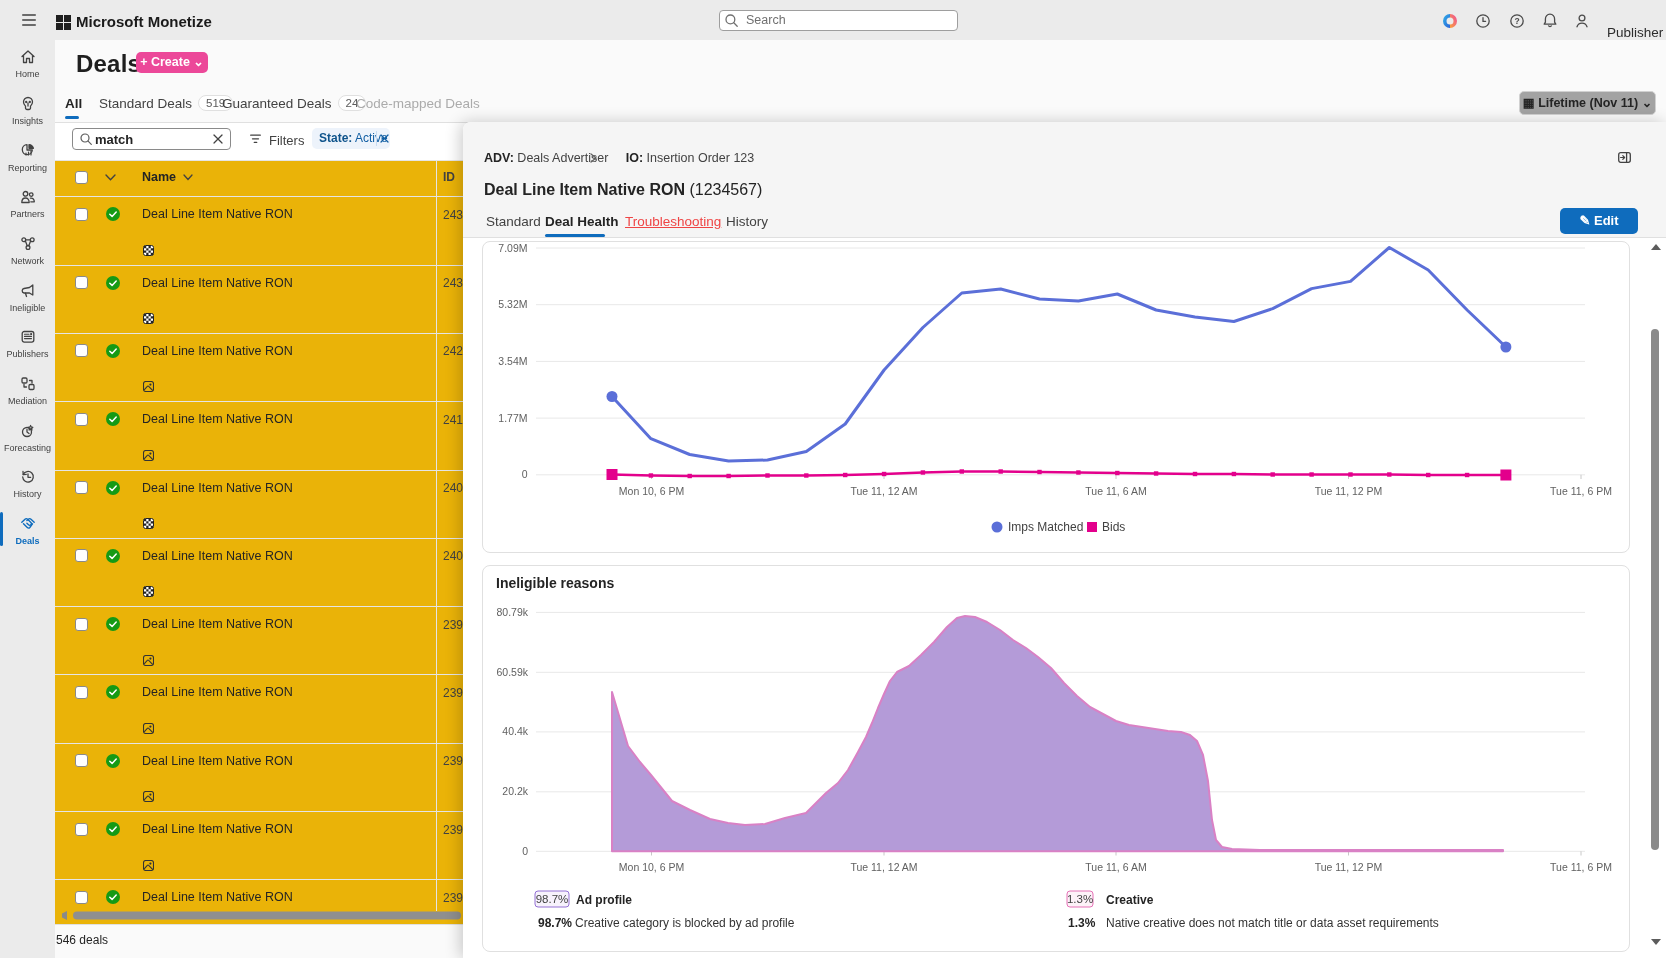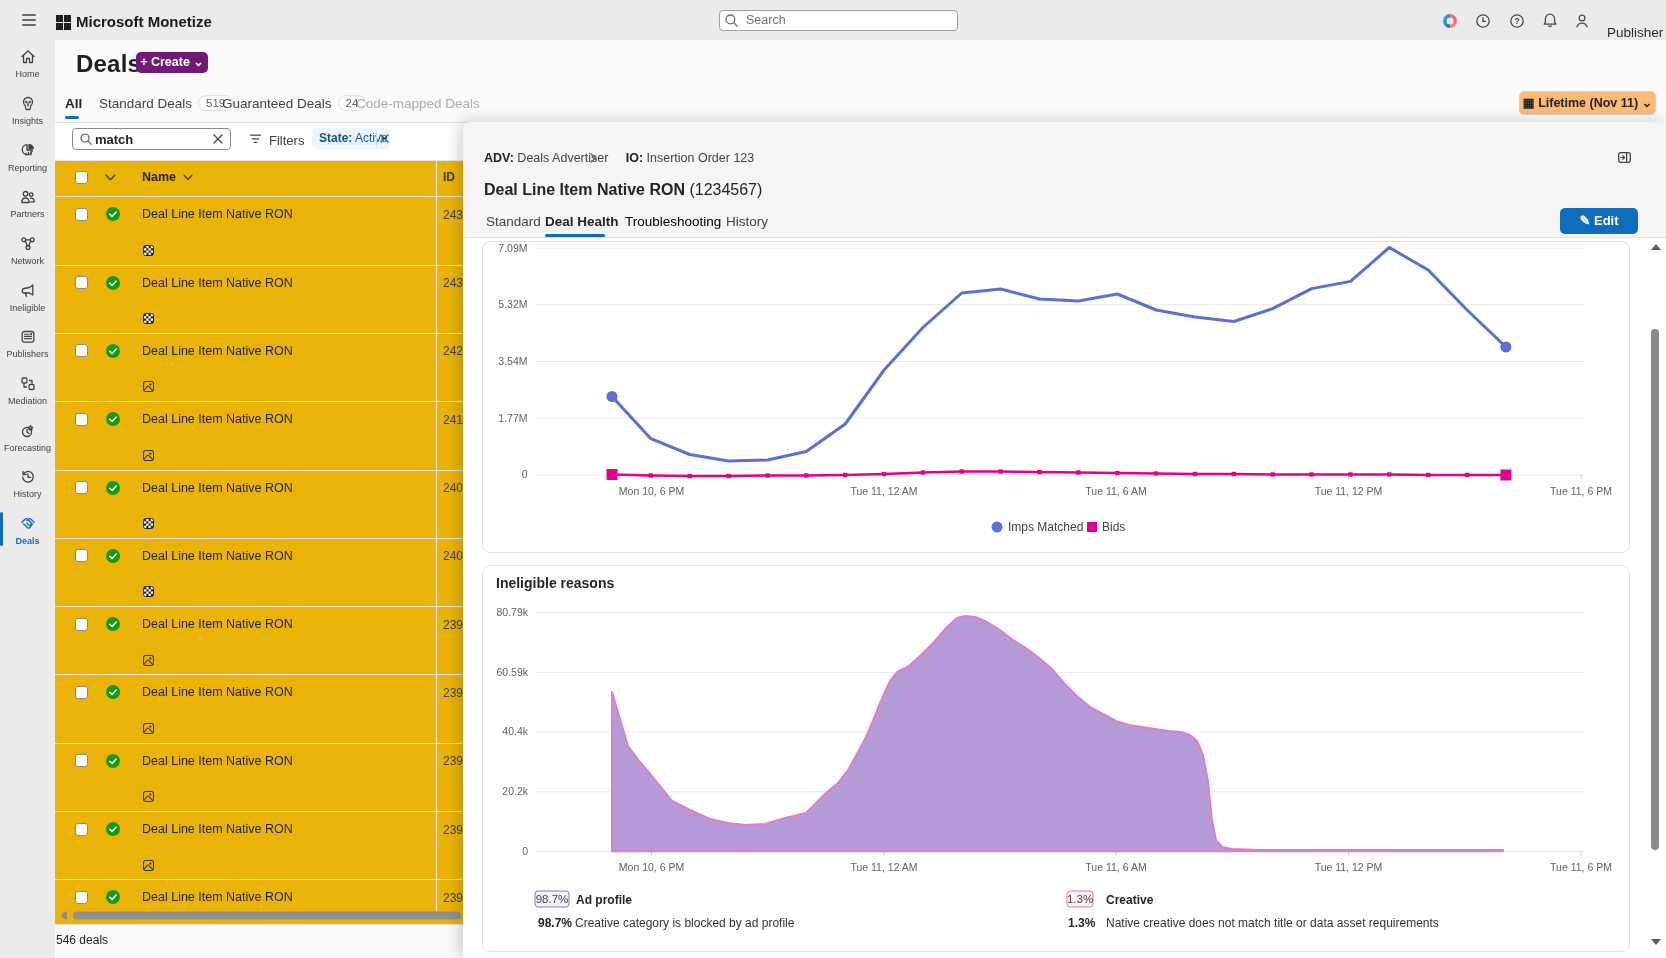--- a/index.html
+++ b/index.html
@@ -9,26 +9,26 @@
 
 #topbar { position:absolute; left:0; top:0; width:1666px; height:40px; background:#ebebeb; z-index:30; }
 #leftnav { position:absolute; left:0; top:40px; width:55px; height:918px; background:#ebebeb; z-index:30; }
 .navitem { position:absolute; width:55px; text-align:center; color:#424242; font-size:9px; }
 .navitem svg { display:block; margin:0 auto 2px auto; }
 .navsel { color:#0f6cbd; font-weight:bold; }
 #topsearch { position:absolute; left:719px; top:10px; width:239px; height:21px; background:#fff; border:1px solid #9e9e9e; border-radius:4px; color:#707070; font-size:12.5px; line-height:19px; padding-left:26px; }
 
 #pagearea { position:absolute; left:55px; top:40px; width:1611px; height:918px; background:#fafafa; }
 #pgtitle { position:absolute; left:76px; top:50px; font-size:24px; font-weight:bold; color:#1f1f1f; letter-spacing:0.2px; }
-#createbtn { position:absolute; left:136px; top:52px; width:72px; height:21px; background:#701a75; border-radius:5px; color:#fff; font-size:12.5px; font-weight:bold; text-align:center; line-height:21px; }
+#createbtn { position:absolute; left:136px; top:52px; width:72px; height:21px; background:#ec4899; border-radius:5px; color:#fff; font-size:12.5px; font-weight:bold; text-align:center; line-height:21px; }
 .tab { position:absolute; top:96px; font-size:13.5px; color:#424242; }
 .pill { display:inline-block; background:#fff; border:1px solid #e0e0e0; border-radius:10px; font-size:11.5px; color:#5c5c5c; padding:1px 7px 1px 7px; margin-left:6px; position:relative; top:-1px;}
 #tabline { position:absolute; left:55px; top:122px; width:1611px; height:1px; background:#e0e0e0; }
 #allunder { position:absolute; left:65px; top:116px; width:14px; height:3px; border-radius:2px; background:#0f6cbd; }
-#lifetime { position:absolute; left:1519px; top:91px; width:137px; height:24px; background:#fdba74; border:1px solid #d1d1d1; border-radius:5px; font-size:12.5px; color:#242424; font-weight:bold; line-height:22px; text-align:center; }
+#lifetime { position:absolute; left:1519px; top:91px; width:137px; height:24px; background:#a3a3a3; border:1px solid #d1d1d1; border-radius:5px; font-size:12.5px; color:#242424; font-weight:bold; line-height:22px; text-align:center; }
 
 #filterrow { position:absolute; left:55px; top:123px; width:1611px; height:37px; background:#fff; }
 #searchbox { position:absolute; left:72px; top:128px; width:159px; height:22px; border:1px solid #8a8a8a; border-radius:4px; background:#fff; }
 #chip { position:absolute; left:312px; top:128px; width:78px; height:21px; background:#edf3fb; border-radius:5px; font-size:12px; line-height:21px; }
 
 #tablewrap { position:absolute; left:55px; top:160px; width:412px; height:764px; background:#eab308; }
 .hline { position:absolute; left:0; height:1px; background:#e5e5e5; width:412px; }
 .row-name { position:absolute; left:87px; font-size:12.5px; color:#242424; }
 .cbx { position:absolute; left:20px; width:13px; height:13px; border:1px solid #8a8a8a; border-radius:3px; background:#fff; }
 .gck { position:absolute; left:51px; width:14px; height:14px; }
@@ -433,21 +433,21 @@
   <svg class="abs" style="left:1155px;top:30px" width="13" height="11" viewBox="0 0 13 11">
       <rect x="0.7" y="0.7" width="11.6" height="9.6" rx="2" fill="none" stroke="#424242" stroke-width="1.3"></rect>
       <line x1="8.6" y1="0.7" x2="8.6" y2="10.3" stroke="#424242" stroke-width="1.3"></line>
       <path d="M2.6,5.5 L6.4,5.5 M4.8,3.6 L6.6,5.5 L4.8,7.4" fill="none" stroke="#424242" stroke-width="1.2" stroke-linecap="round" stroke-linejoin="round"></path>
     </svg>
 
   <div class="abs" style="left:21px;top:59px;font-size:16px;color:#242424;"><b>Deal Line Item Native RON</b> (1234567)</div>
 
   <div class="abs" style="left:23px;top:92px;font-size:13.5px;color:#424242;">Standard</div>
   <div class="abs" style="left:82px;top:92px;font-size:13.5px;color:#242424;font-weight:bold;">Deal Health</div>
-  <div class="abs" style="left:162px;top:92px;font-size:13.5px;color:#000000;">Troubleshooting</div>
+  <div class="abs" style="left:162px;top:92px;font-size:13.5px;color:#ef4444;text-decoration:underline;">Troubleshooting</div>
   <div class="abs" style="left:263px;top:92px;font-size:13.5px;color:#424242;">History</div>
   <div class="abs" style="left:82px;top:112px;width:60px;height:3px;border-radius:2px;background:#0f6cbd;"></div>
   <div id="editbtn">✎ Edit</div>
 
   <div class="card" style="top:119px;height:312px;"></div>
   <svg id="chart1" class="abs" style="left:19px;top:119px;" width="1148" height="312" viewBox="0 0 1148 312">
       <line x1="54" y1="7" x2="1103" y2="7" stroke="#e8e8e8" stroke-width="1"></line>
       <text x="45.5" y="10.5" font-size="10.5" fill="#616161" text-anchor="end">7.09M</text>
       <line x1="54" y1="63.69999999999999" x2="1103" y2="63.69999999999999" stroke="#e8e8e8" stroke-width="1"></line>
       <text x="45.5" y="67.19999999999999" font-size="10.5" fill="#616161" text-anchor="end">5.32M</text>

